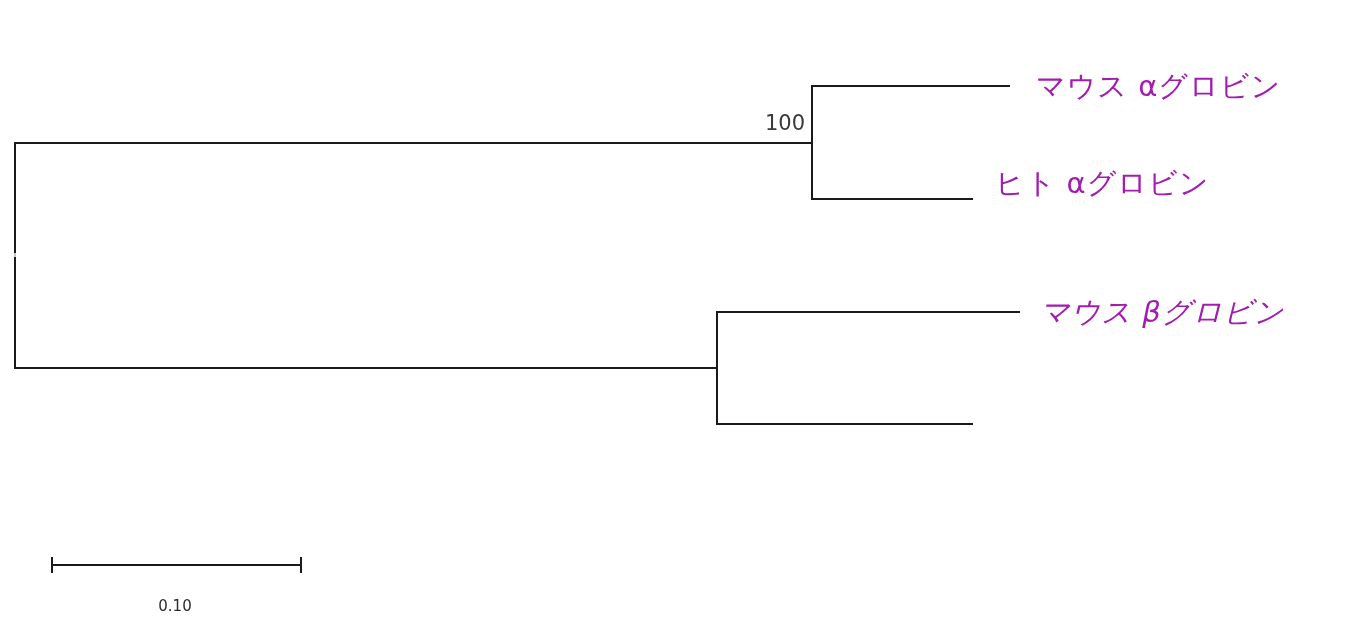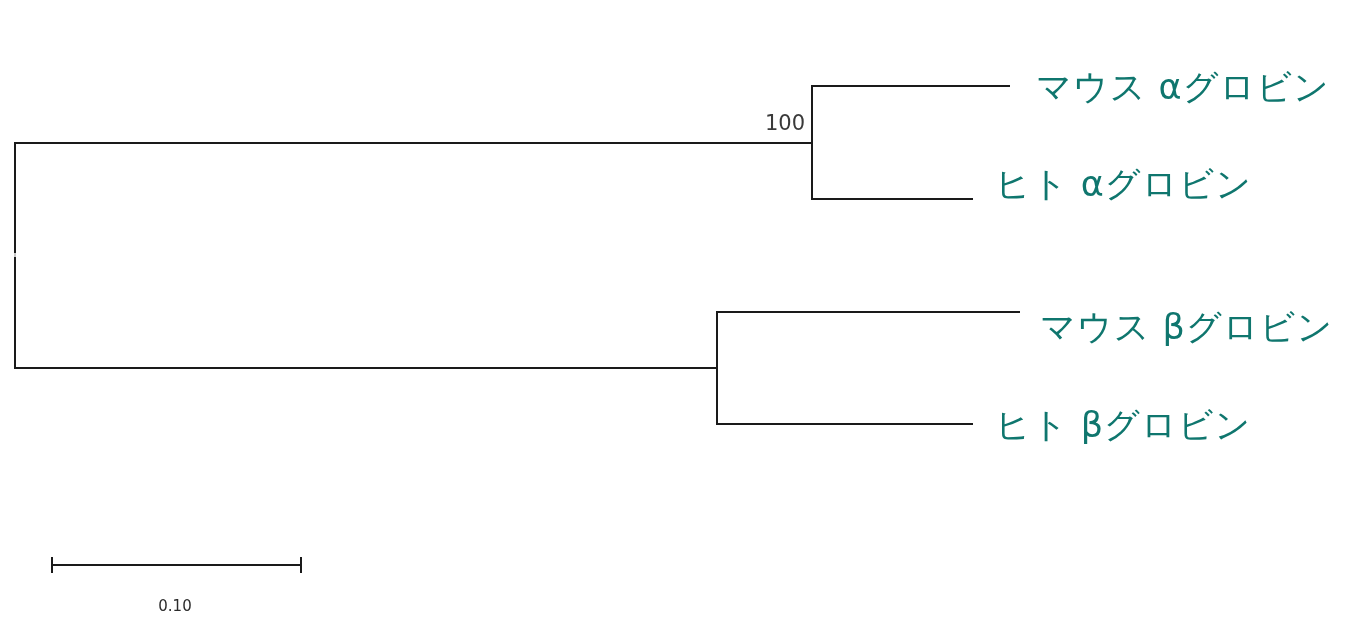--- a/index.html
+++ b/index.html
@@ -21,22 +21,22 @@
     background: #1a1a1a;
   }
   .v-line {
     position: absolute;
     width: 2px;
     background: #1a1a1a;
   }
   .leaf-label {
     position: absolute;
     transform: translateY(-50%);
-    font-size: 35px;
-    color: #0f766e;
+    font-size: 29px;
+    color: #a21caf;
     white-space: nowrap;
     letter-spacing: 1px;
   }
   .support-label {
     position: absolute;
     width: 55px;
     text-align: right;
     font-size: 21px;
     color: #3a3a3a;
   }
@@ -78,22 +78,21 @@
   <div class="v-line" style="left:716px; top:311px; height:114px;"></div>
 
   <div class="h-line" style="left:716px; top:311px; width:304px;"></div>
 
   <div class="h-line" style="left:716px; top:423px; width:257px;"></div>
 
   <div class="leaf-label" style="left:1036px; top:87px;">マウス αグロビン</div>
 
   <div class="leaf-label" style="left:995px; top:184px;">ヒト αグロビン</div>
 
-  <div class="leaf-label" style="left:1040px; top:327px;">マウス βグロビン</div>
+  <div class="leaf-label" style="left:1040px; top:313px;font-style:italic;">マウス βグロビン</div>
 
-  <div class="leaf-label" style="left:995px; top:425px;">ヒト βグロビン</div>
 
   <div class="h-line" style="left:51px; top:564px; width:251px;"></div>
   <div class="v-line" style="left:51px; top:557px; height:16px;"></div>
   <div class="v-line" style="left:300px; top:557px; height:16px;"></div>
   <div class="scale-label" style="left:130px; top:597px;">0.10</div>
 
 </div>
 
 </body></html>

